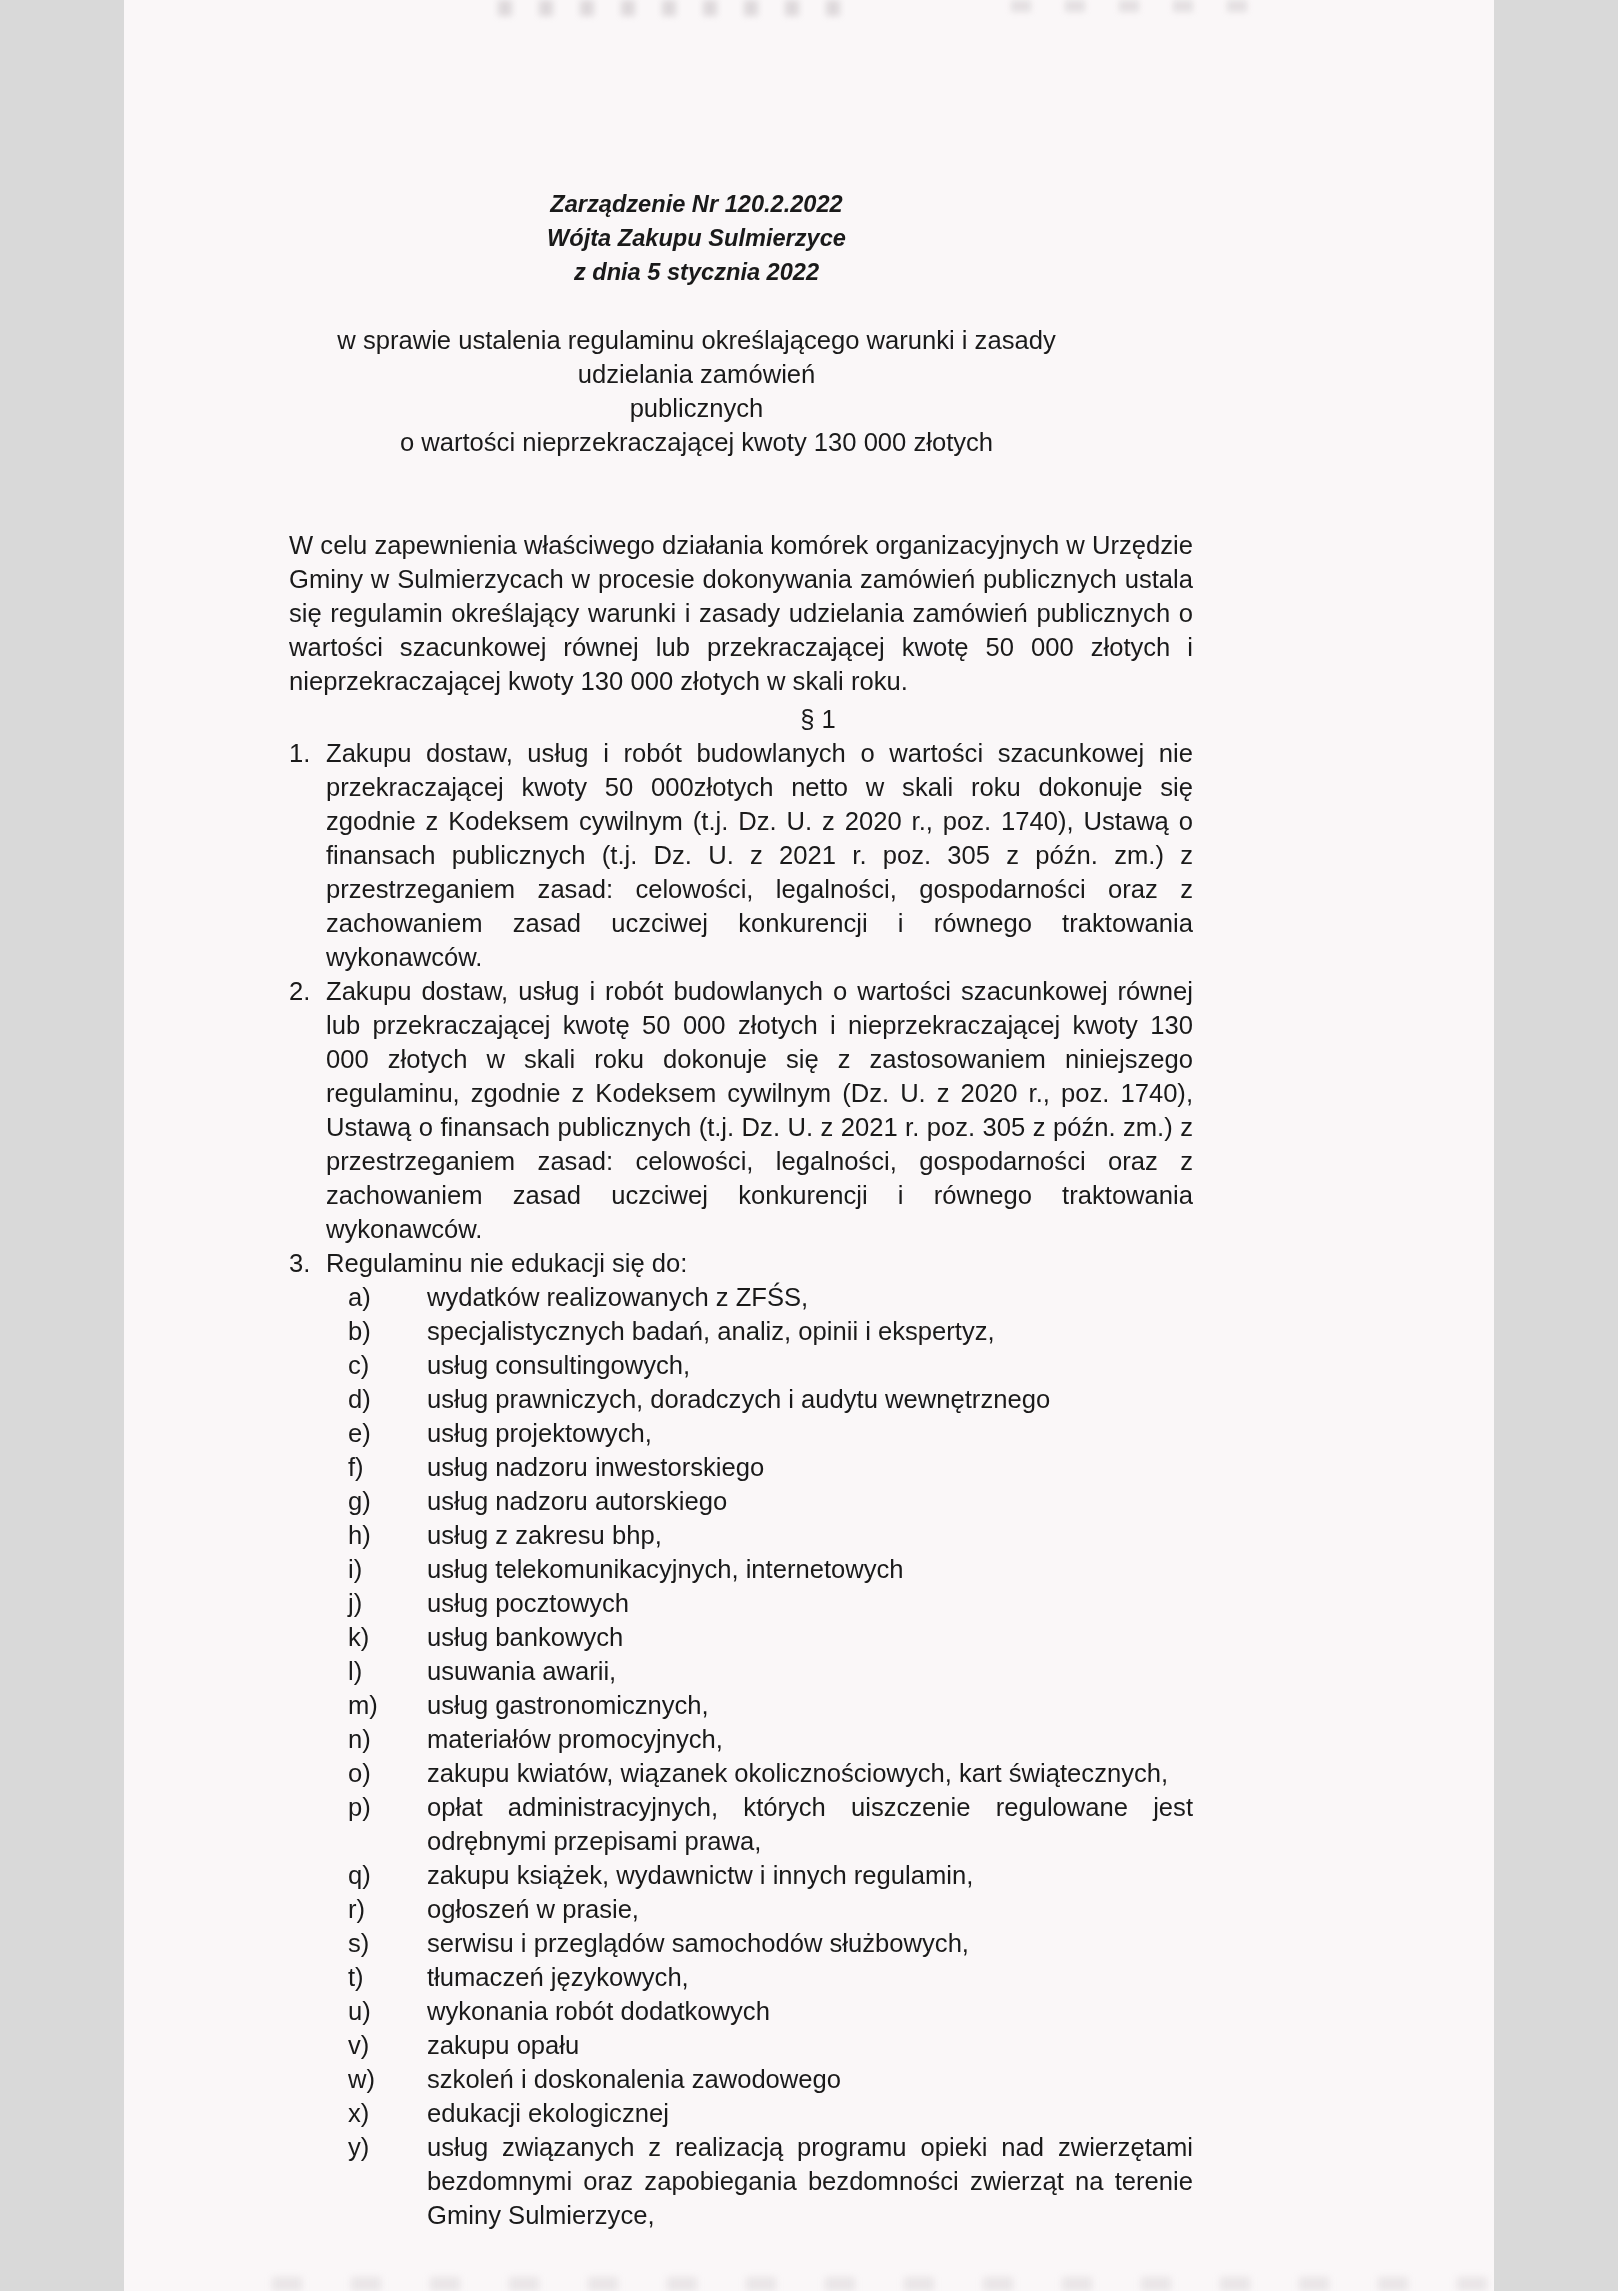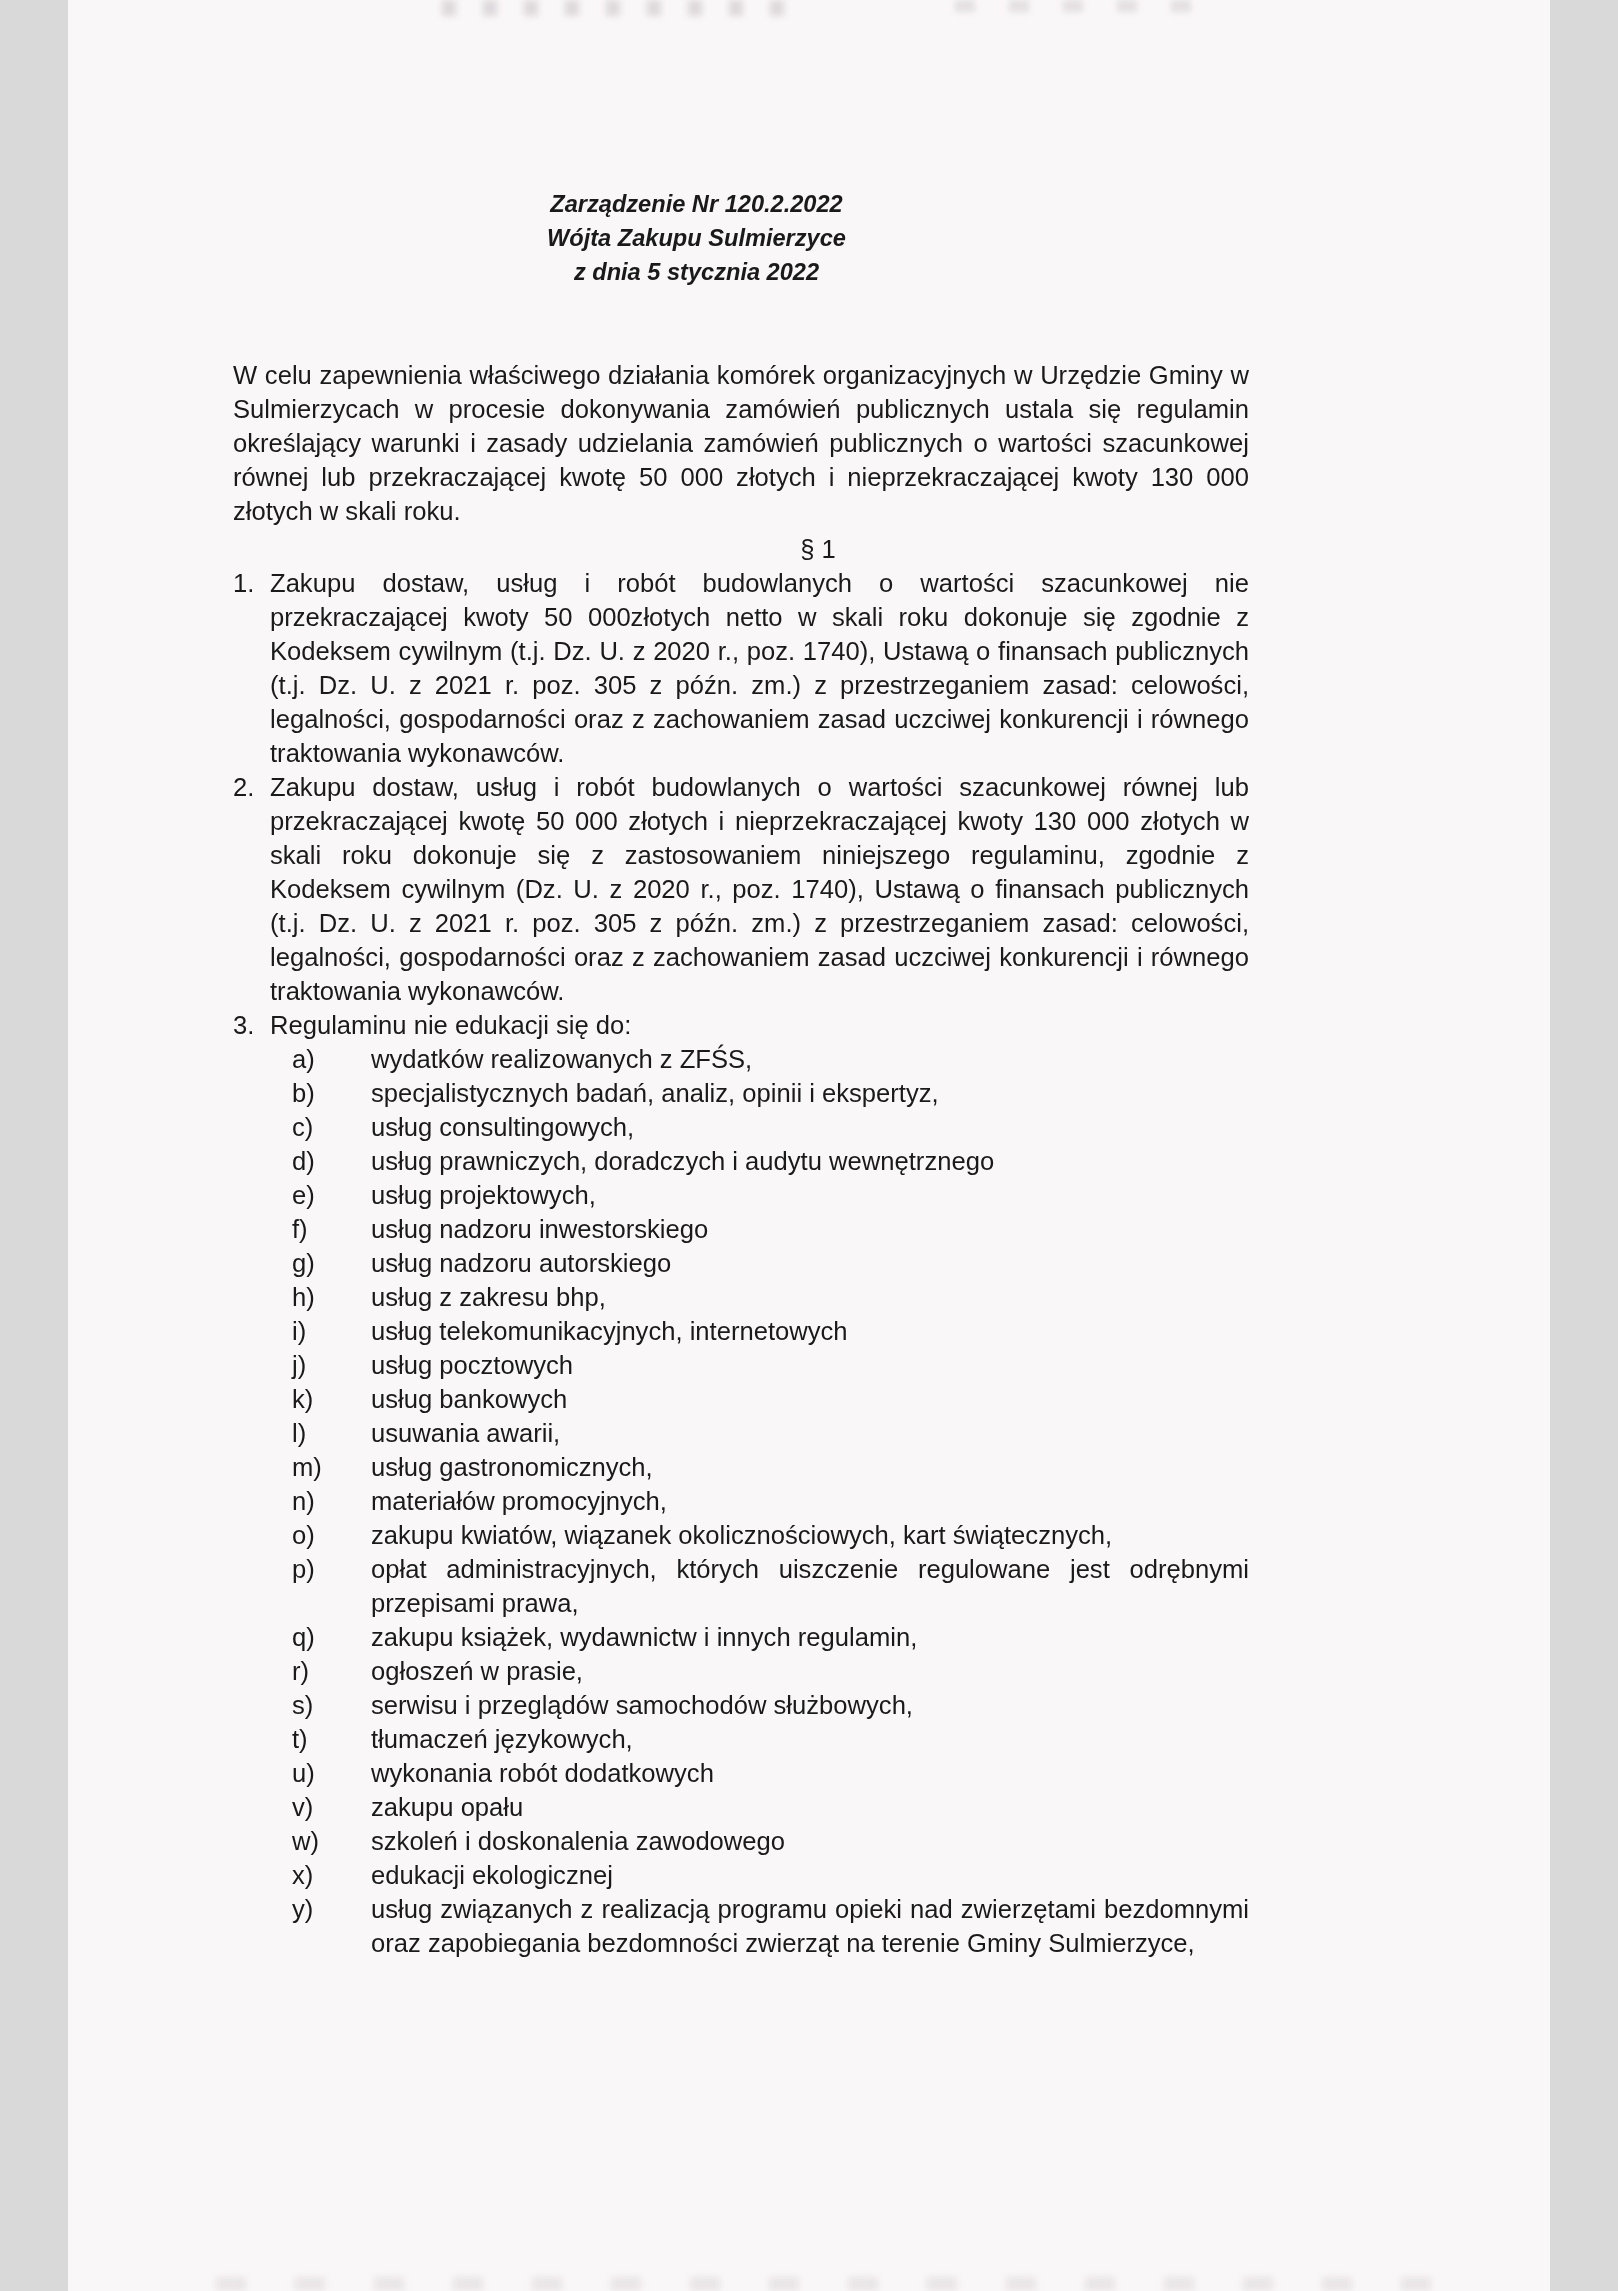--- a/index.html
+++ b/index.html
@@ -1,18 +1,18 @@
 <!DOCTYPE html>
 <html><head>
   <meta charset="utf-8">
   <style>
     html, body { margin: 0; padding: 0; background: #d9d9d9; }
     .page {
       position: relative;
-      width: 1482px;
+      width: 1370px;
       height: 2291px;
       margin: 0 auto;
       background: #faf7f8;
       color: #1a1a1a;
       font-family: "Liberation Sans", sans-serif;
       font-size: 25.6px;
       line-height: 34px;
       box-sizing: border-box;
       padding: 187px 301px 0 165px;
       overflow: hidden;
@@ -67,20 +67,28 @@
 
   <div class="doc-header">
     <div class="title">
 
         <div class="title-line">Zarządzenie Nr 120.2.2022</div>
 
         <div class="title-line">Wójta Zakupu Sulmierzyce</div>
 
         <div class="title-line">z dnia 5 stycznia 2022</div>
       </div>
+    <div class="subject">
+
+        <div class="subject-line">w sprawie ustalenia regulaminu określającego warunki i zasady udzielania zamówień</div>
+
+        <div class="subject-line">publicznych</div>
+
+        <div class="subject-line">o wartości nieprzekraczającej kwoty 130 000 złotych</div>
+      </div>
   </div>
 
   <p class="intro">W celu zapewnienia właściwego działania komórek organizacyjnych w Urzędzie Gminy w Sulmierzycach w procesie dokonywania zamówień publicznych ustala się regulamin określający warunki i zasady udzielania zamówień publicznych o wartości szacunkowej równej lub przekraczającej kwotę 50 000 złotych i nieprzekraczającej kwoty 130 000 złotych w skali roku.</p>
 
   <div class="section-heading">§ 1</div>
 
   <div class="numbered-list">
 
       <div class="oitem">
         <span class="num">1.</span>

